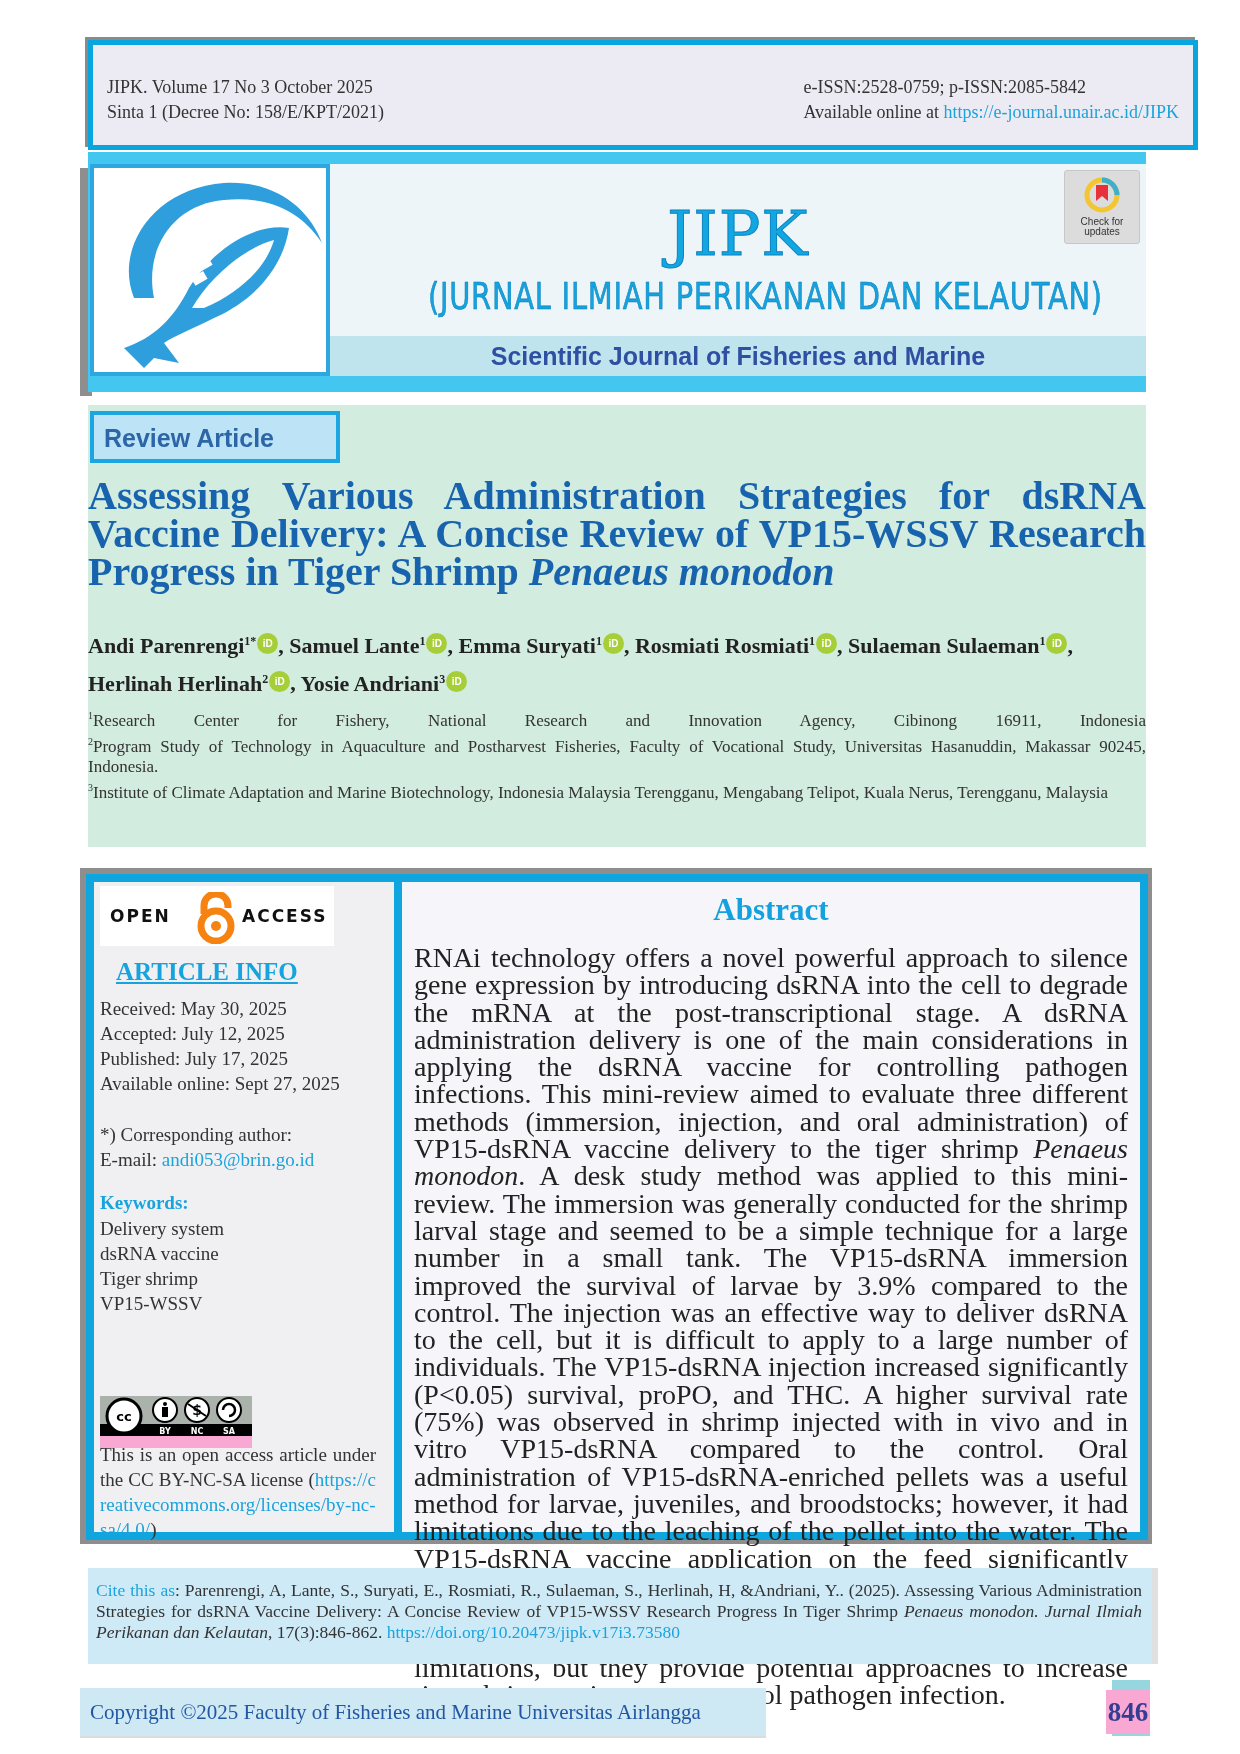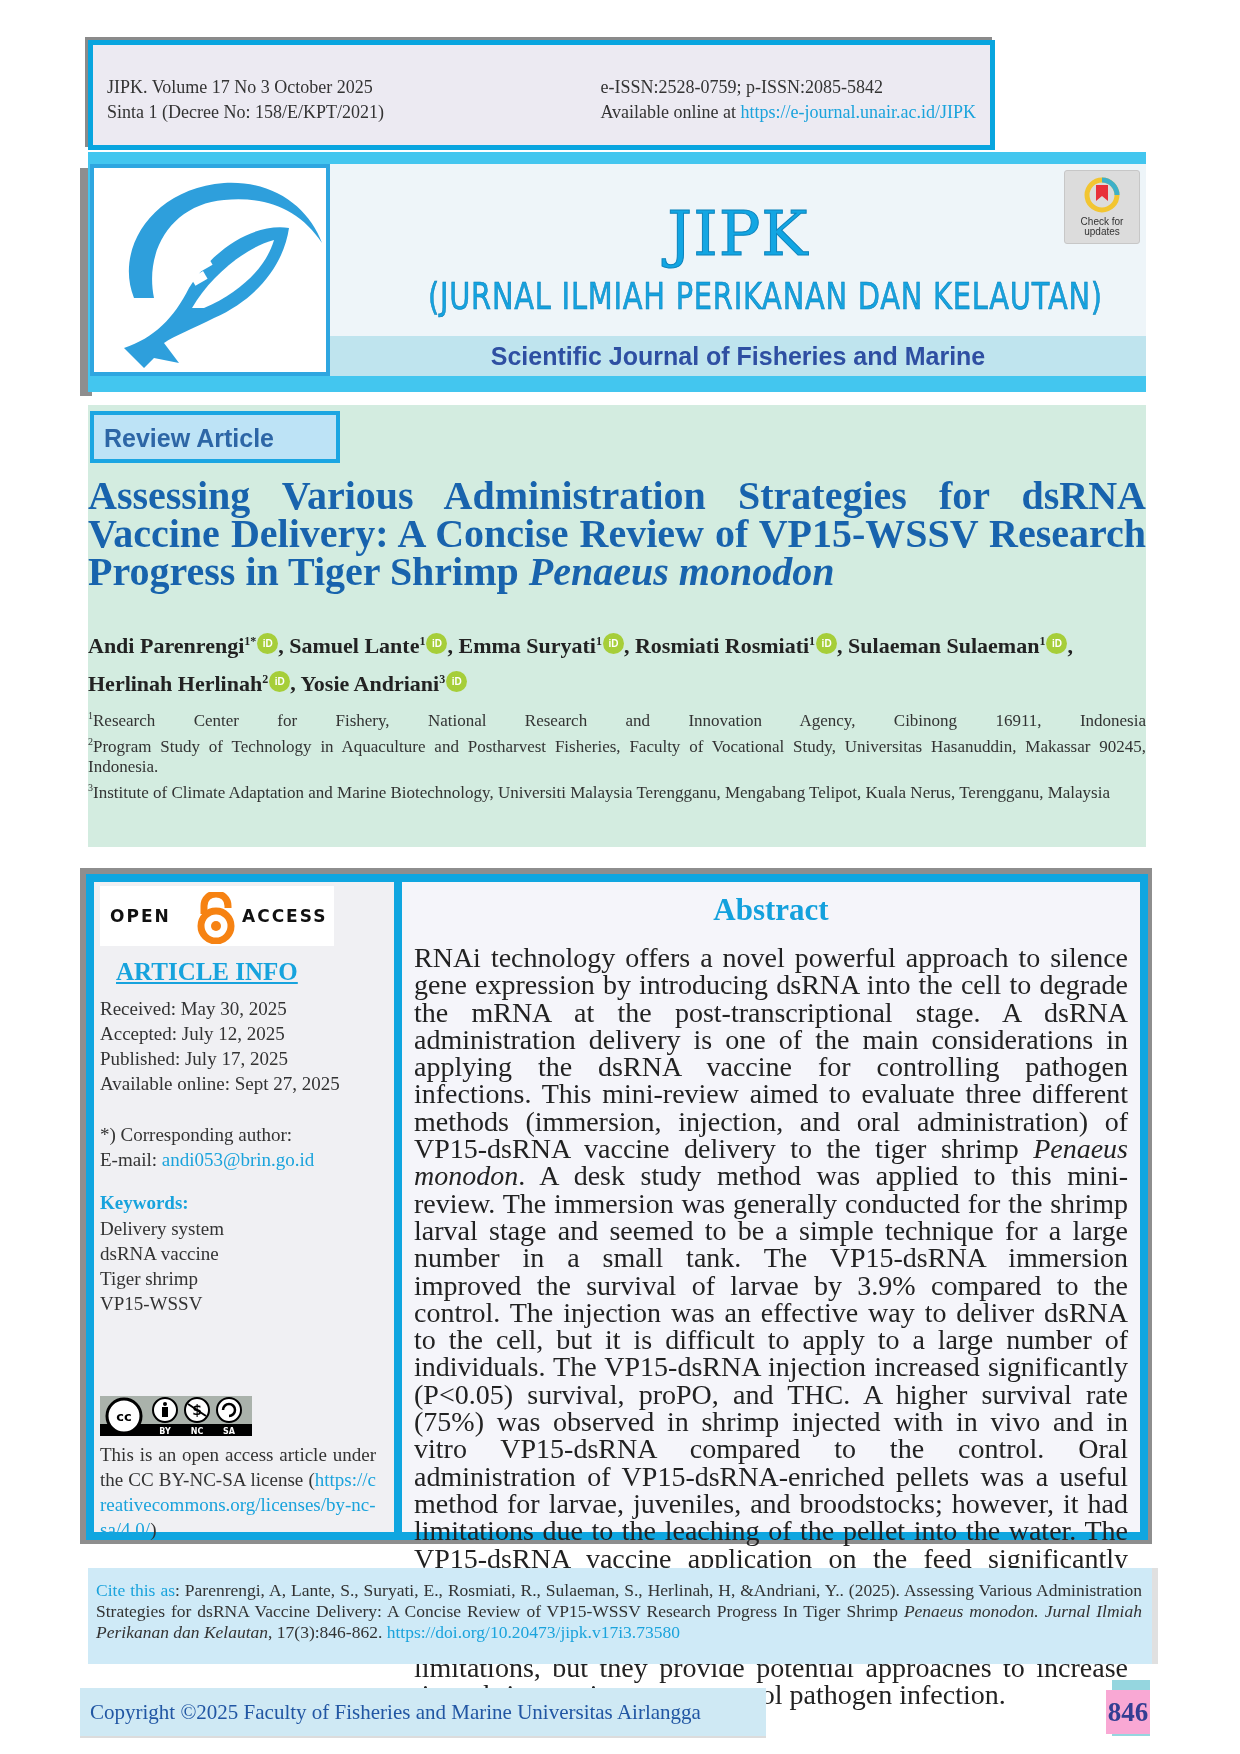--- a/index.html
+++ b/index.html
@@ -4,21 +4,21 @@
 <style>
   html, body { margin: 0; padding: 0; }
   body {
     width: 1240px; height: 1754px; background: #ffffff; position: relative; overflow: hidden;
     font-family: "Liberation Serif", serif; color: #222;
   }
   .abs { position: absolute; }
 
   
   #top-box {
-    left: 88px; top: 40px; width: 907px; height: 110px;
+    left: 88px; top: 40px; width: 1110px; height: 110px;
     background: #eceaf2; border: 5px solid #08a5df; box-sizing: border-box;
     box-shadow: -3px -3px 0 #8a8a8a;
   }
   #top-box .left { position: absolute; left: 14px; top: 30px; font-size: 18px; line-height: 25px; color: #333; }
   #top-box .right { position: absolute; right: 14px; top: 30px; font-size: 18px; line-height: 25px; color: #333; }
   .link { color: #1aa3dc; }
 
   
   #banner-shadow { left: 80px; top: 168px; width: 12px; height: 228px; background: #8e8e8e; }
   #banner {
@@ -111,21 +111,21 @@
   #article-info-h {
     position: absolute; left: 6px; top: 76px; font-family: "Liberation Serif", serif; font-weight: bold;
     font-size: 25px; color: #17a3dd; text-decoration: underline; margin-left: 16px;
   }
   .info-lines { position: absolute; left: 6px; font-size: 19px; line-height: 25px; color: #333; }
   #dates { top: 114px; }
   #corresp { top: 240px; }
   #keywords-h { position: absolute; left: 6px; top: 310px; font-weight: bold; font-size: 19px; color: #17a3dd; }
   #keywords { top: 334px; }
   #cc-badge {
-    position: absolute; left: 6px; top: 514px; width: 152px; height: 28px; background: #84cc16;
+    position: absolute; left: 6px; top: 514px; width: 152px; height: 52px; background: #f9a8d4;
   }
   #license {
     position: absolute; left: 6px; top: 560px; width: 276px; font-size: 19px; line-height: 25px; color: #333;
     text-align: justify;
   }
   #right-col {
     position: absolute; left: 316px; top: 8px; right: 8px; height: 650px; background: #f5f5fa;
   }
   #abstract-h {
     position: absolute; left: 0; right: 0; top: 10px; text-align: center;
@@ -215,21 +215,21 @@
     <span><span>Samuel Lante</span><sup>1</sup><span class="orcid">iD</span></span>,
     <span><span>Emma Suryati</span><sup>1</sup><span class="orcid">iD</span></span>,
     <span><span>Rosmiati Rosmiati</span><sup>1</sup><span class="orcid">iD</span></span>,
     <span><span>Sulaeman Sulaeman</span><sup>1</sup><span class="orcid">iD</span></span>,
     <span><span>Herlinah Herlinah</span><sup>2</sup><span class="orcid">iD</span></span>,
     <span><span>Yosie Andriani</span><sup>3</sup><span class="orcid">iD</span></span>
   </div>
   <div id="affils">
     <div class="aff1"><sup>1</sup><span>Research Center for Fishery, National Research and Innovation Agency, Cibinong 16911, Indonesia</span></div>
     <div style="text-align:justify;"><sup>2</sup><span>Program Study of Technology in Aquaculture and Postharvest Fisheries, Faculty of Vocational Study, Universitas Hasanuddin, Makassar 90245, Indonesia.</span></div>
-    <div style="text-align:justify;"><sup>3</sup><span>Institute of Climate Adaptation and Marine Biotechnology, Universiti Malaysia Terengganu, Mengabang Telipot, Kuala Nerus, Terengganu, Malaysia</span></div>
+    <div style="text-align:justify;"><sup>3</sup><span>Institute of Climate Adaptation and Marine Biotechnology, Indonesia Malaysia Terengganu, Mengabang Telipot, Kuala Nerus, Terengganu, Malaysia</span></div>
   </div>
 </div>
 
 <div id="info-shadow" class="abs"></div>
 <div id="info-frame" class="abs">
   <div id="left-col">
     <div id="open-access">
       <span class="oa-open">OPEN</span>
       <svg width="44" height="52" viewBox="0 0 44 52">
         <path d="M10 22 L10 14 C10 6, 16 2, 22 2 C28 2, 34 6, 34 14 L34 16" fill="none" stroke="#f68212" stroke-width="7"></path>

